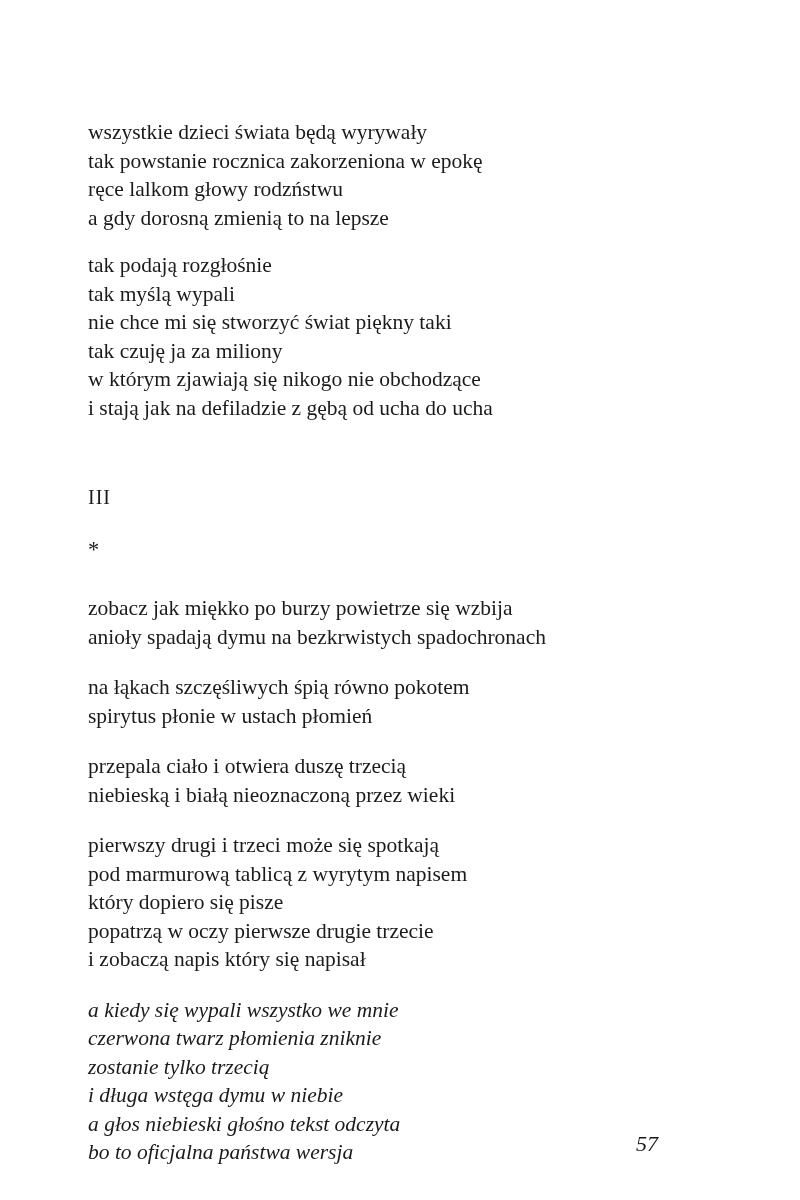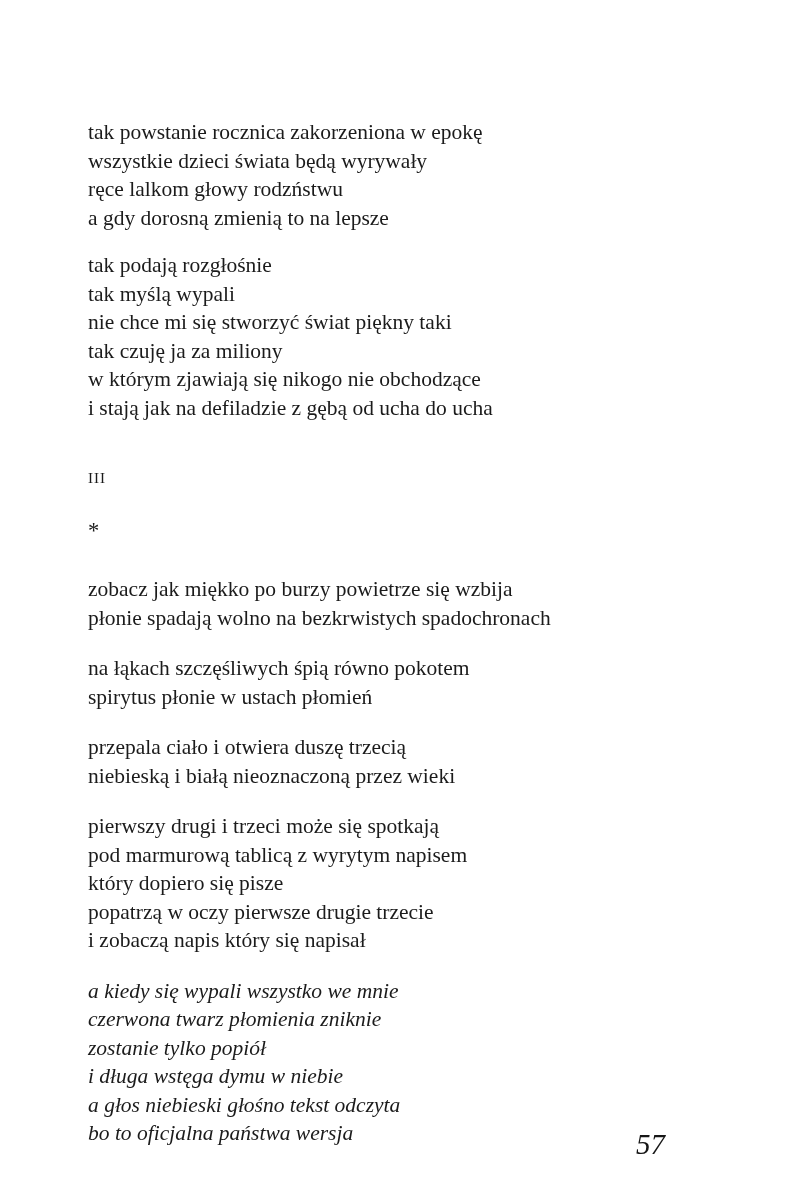--- a/index.html
+++ b/index.html
@@ -16,72 +16,72 @@
   .poem {
     position: absolute;
     left: 88px;
     top: 118px;
     right: 40px;
     font-size: 21.5px;
     line-height: 28.5px;
   }
   .stanza { margin: 0 0 22px 0; }
   .stanza.first { margin-bottom: 19px; }
-  .stanza.before-heading { margin-bottom: 42px; }
+  .stanza.before-heading { margin-bottom: 61px; }
   .line { white-space: nowrap; }
   .section-heading {
     margin: 0 0 24px 0;
-    font-size: 15px;
+    font-size: 20px;
     line-height: 28.5px;
     letter-spacing: 1px;
   }
   .section-marker {
     margin: 0 0 30px 0;
     font-size: 22.5px;
     line-height: 28.5px;
   }
   .page-number {
     position: absolute;
     left: 636px;
     top: 1130px;
-    font-size: 29px;
+    font-size: 22px;
     font-style: italic;
     line-height: 28px;
     color: #161616;
   }
 </style>
 </head>
 <body>
 
 <div class="page">
   <div class="poem">
 
     <div class="stanza first">
+      <div class="line">wszystkie dzieci świata będą wyrywały</div>
       <div class="line">tak powstanie rocznica zakorzeniona w epokę</div>
-      <div class="line">wszystkie dzieci świata będą wyrywały</div>
       <div class="line">ręce lalkom głowy rodzństwu</div>
       <div class="line">a gdy dorosną zmienią to na lepsze</div>
     </div>
 
     <div class="stanza before-heading">
       <div class="line">tak podają rozgłośnie</div>
       <div class="line">tak myślą wypali</div>
       <div class="line">nie chce mi się stworzyć świat piękny taki</div>
       <div class="line">tak czuję ja za miliony</div>
       <div class="line">w którym zjawiają się nikogo nie obchodzące</div>
       <div class="line">i stają jak na defiladzie z gębą od ucha do ucha</div>
     </div>
 
     <div class="section-heading">III</div>
 
     <div class="section-marker">*</div>
 
     <div class="stanza">
       <div class="line">zobacz jak miękko po burzy powietrze się wzbija</div>
-      <div class="line">płonie spadają wolno na bezkrwistych spadochronach</div>
+      <div class="line">anioły spadają dymu na bezkrwistych spadochronach</div>
     </div>
 
     <div class="stanza">
       <div class="line">na łąkach szczęśliwych śpią równo pokotem</div>
       <div class="line">spirytus płonie w ustach płomień</div>
     </div>
 
     <div class="stanza">
       <div class="line">przepala ciało i otwiera duszę trzecią</div>
       <div class="line">niebieską i białą nieoznaczoną przez wieki</div>
@@ -91,21 +91,21 @@
       <div class="line">pierwszy drugi i trzeci może się spotkają</div>
       <div class="line">pod marmurową tablicą z wyrytym napisem</div>
       <div class="line">który dopiero się pisze</div>
       <div class="line">popatrzą w oczy pierwsze drugie trzecie</div>
       <div class="line">i zobaczą napis który się napisał</div>
     </div>
 
     <div class="stanza" style="margin-bottom:0;font-style:italic;">
       <div class="line">a kiedy się wypali wszystko we mnie</div>
       <div class="line">czerwona twarz płomienia zniknie</div>
-      <div class="line">zostanie tylko popiół</div>
+      <div class="line">zostanie tylko trzecią</div>
       <div class="line">i długa wstęga dymu w niebie</div>
       <div class="line">a głos niebieski głośno tekst odczyta</div>
       <div class="line">bo to oficjalna państwa wersja</div>
     </div>
 
   </div>
 
   <div class="page-number">57</div>
 </div>
 

